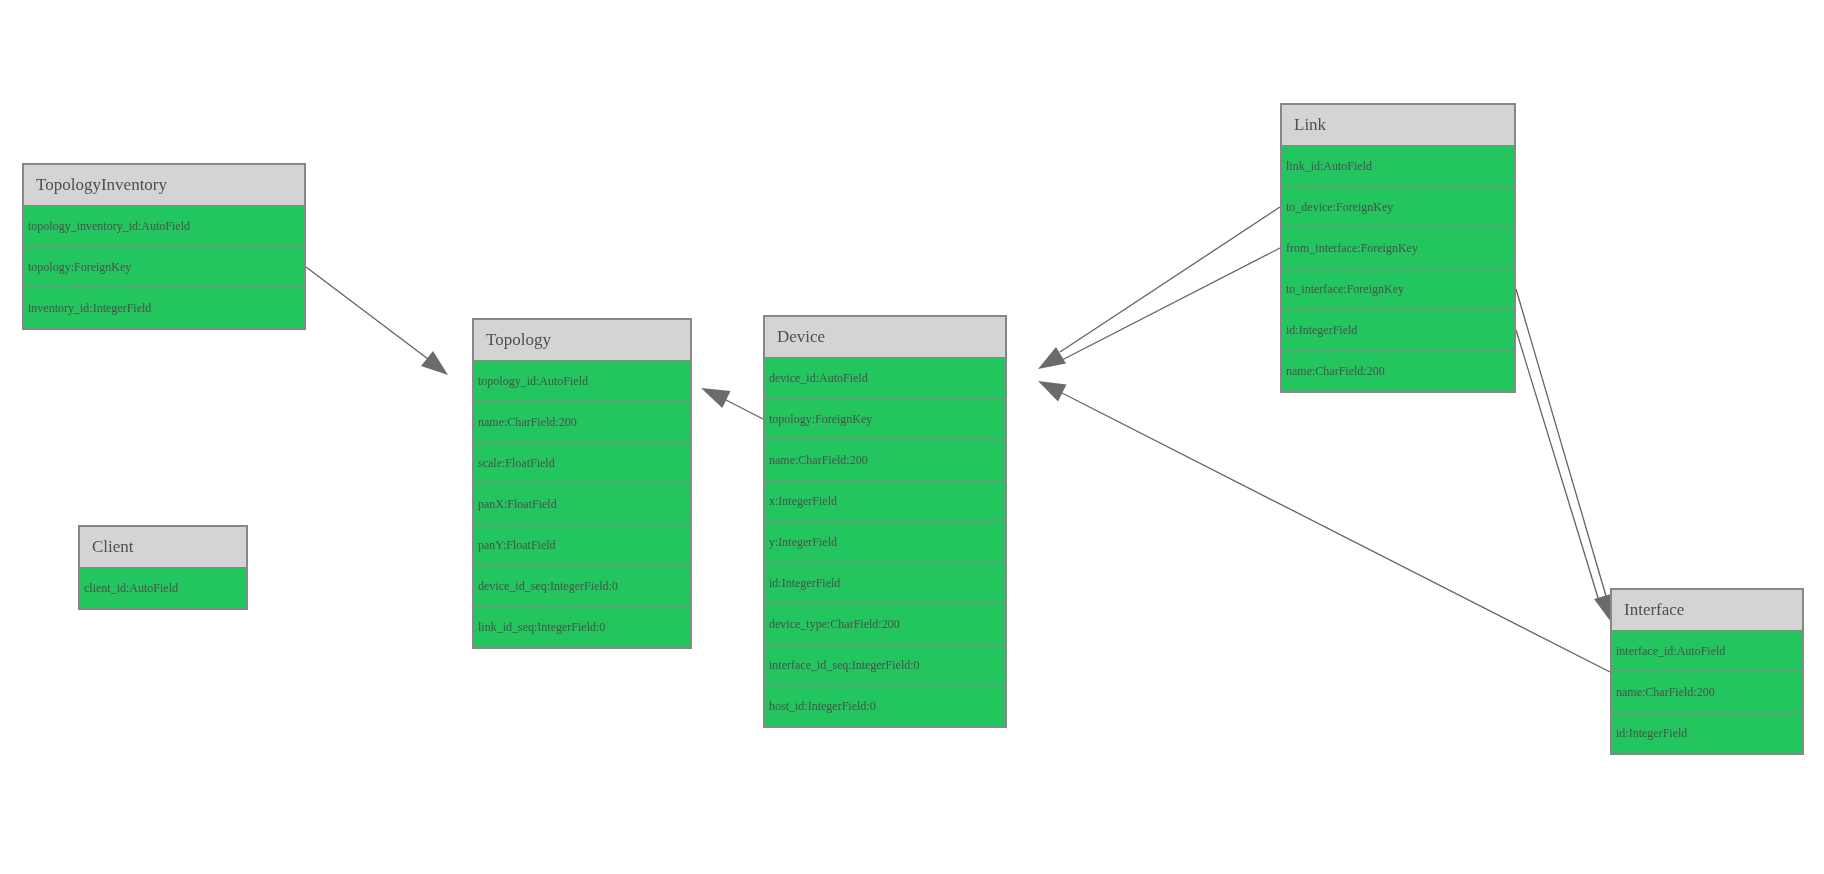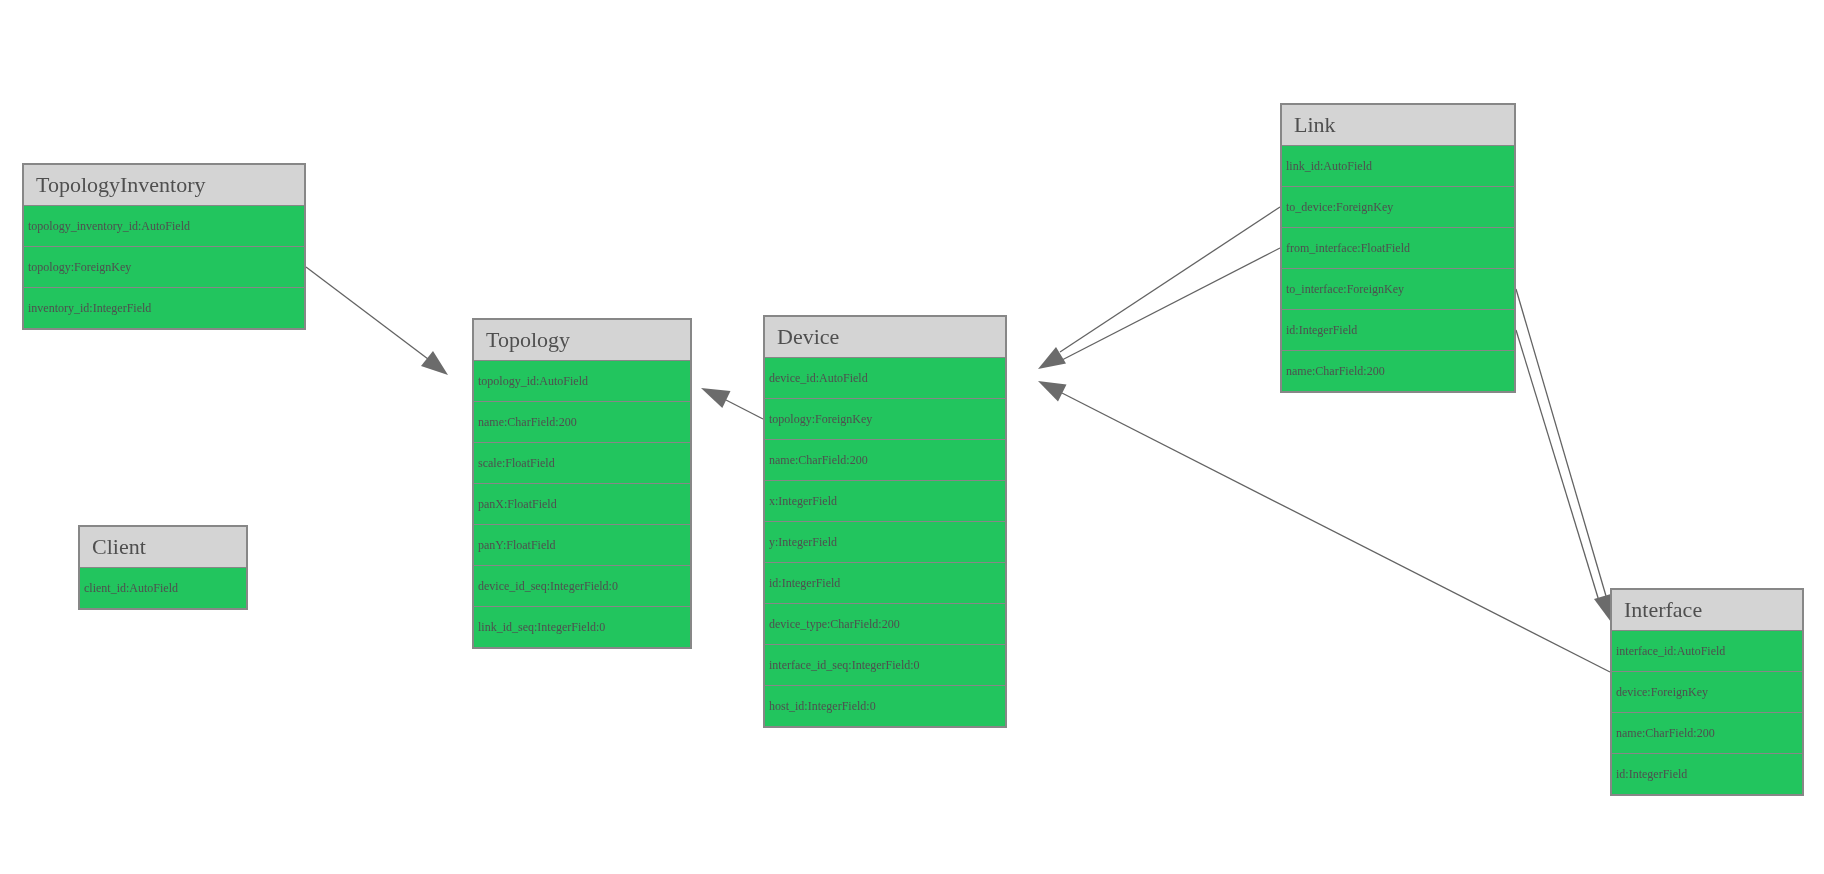--- a/index.html
+++ b/index.html
@@ -27,21 +27,21 @@
   .erd-table{
     position:absolute;
     box-sizing:border-box;
     border:2px solid var(--border);
     background:#ffffff;
   }
   .erd-header{
     height:40px;line-height:40px;
     background:var(--header);
     color:var(--text);
-    font-size:22px;
+    font-size:17px;
     padding-left:12px;
     white-space:nowrap;overflow:hidden;
   }
   .erd-row{
     height:40px;line-height:40px;
     border-top:1px solid var(--border);
     color:var(--text);
     font-size:12px;
     padding-left:4px;
     white-space:nowrap;overflow:hidden;
@@ -106,27 +106,26 @@
       <div class="erd-row">id:IntegerField</div>
       <div class="erd-row">device_type:CharField:200</div>
       <div class="erd-row">interface_id_seq:IntegerField:0</div>
       <div class="erd-row">host_id:IntegerField:0</div>
     </div>
 
   <div class="erd-table" style="left:1280px;top:103px;width:236px">
       <div class="erd-header">Link</div>
       <div class="erd-row">link_id:AutoField</div>
       <div class="erd-row">to_device:ForeignKey</div>
-      <div class="erd-row">from_interface:FloatField</div>
+      <div class="erd-row">from_interface:ForeignKey</div>
       <div class="erd-row">to_interface:ForeignKey</div>
       <div class="erd-row">id:IntegerField</div>
       <div class="erd-row">name:CharField:200</div>
     </div>
 
   <div class="erd-table" style="left:1610px;top:588px;width:194px">
       <div class="erd-header">Interface</div>
       <div class="erd-row">interface_id:AutoField</div>
-      <div class="erd-row">device:ForeignKey</div>
       <div class="erd-row">name:CharField:200</div>
       <div class="erd-row">id:IntegerField</div>
     </div>
 
 </div>
 
 </body></html>

